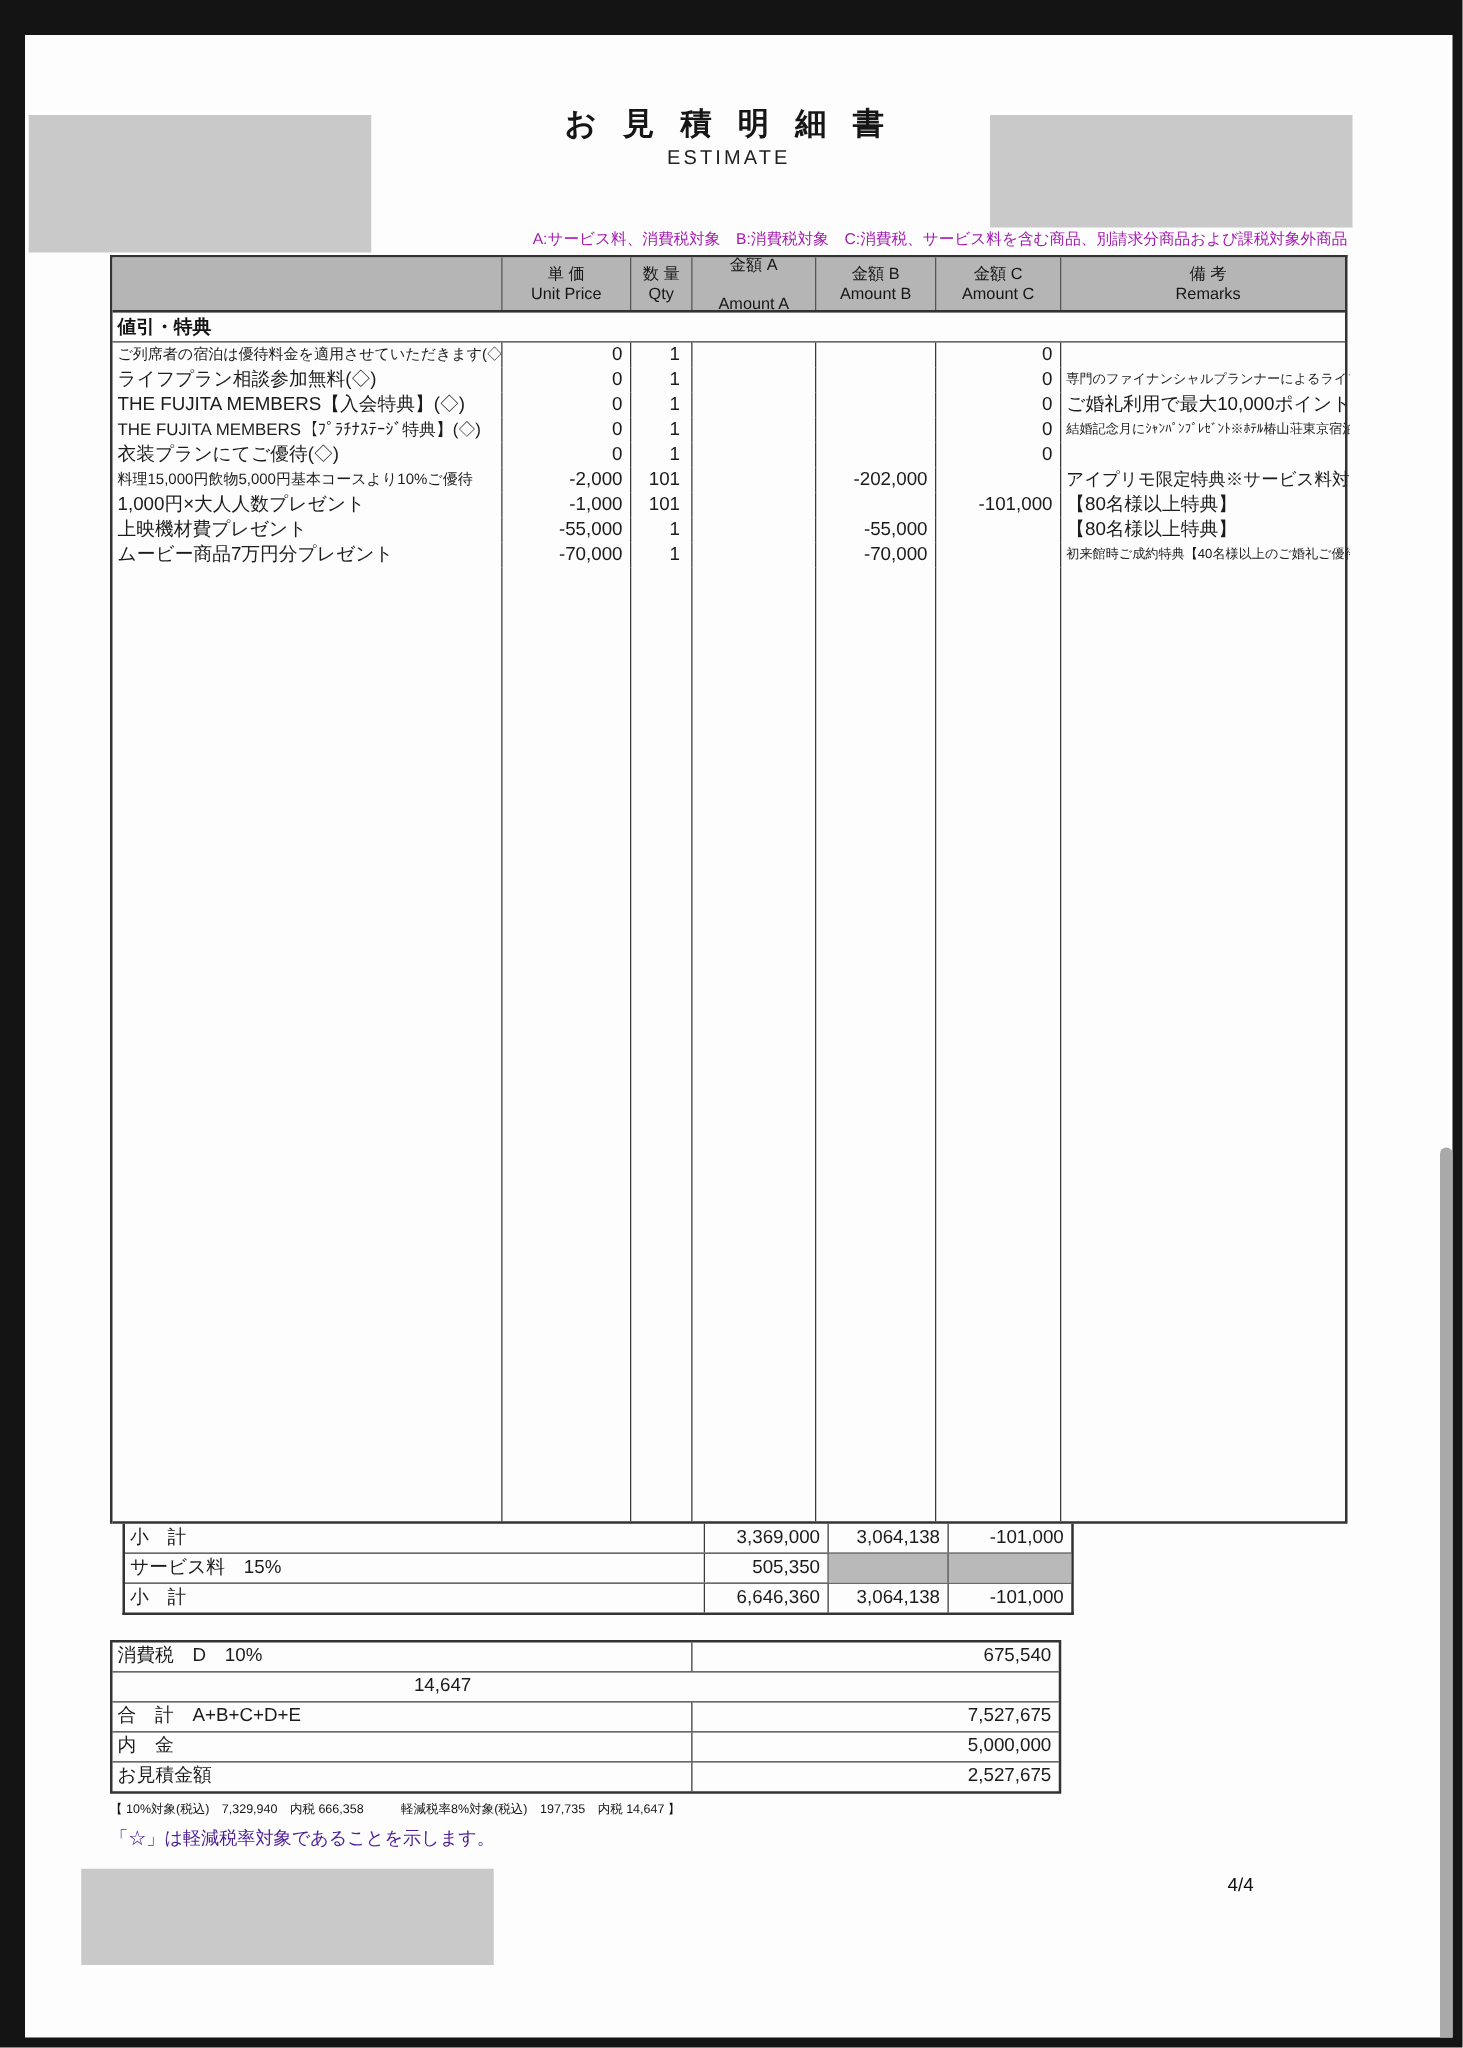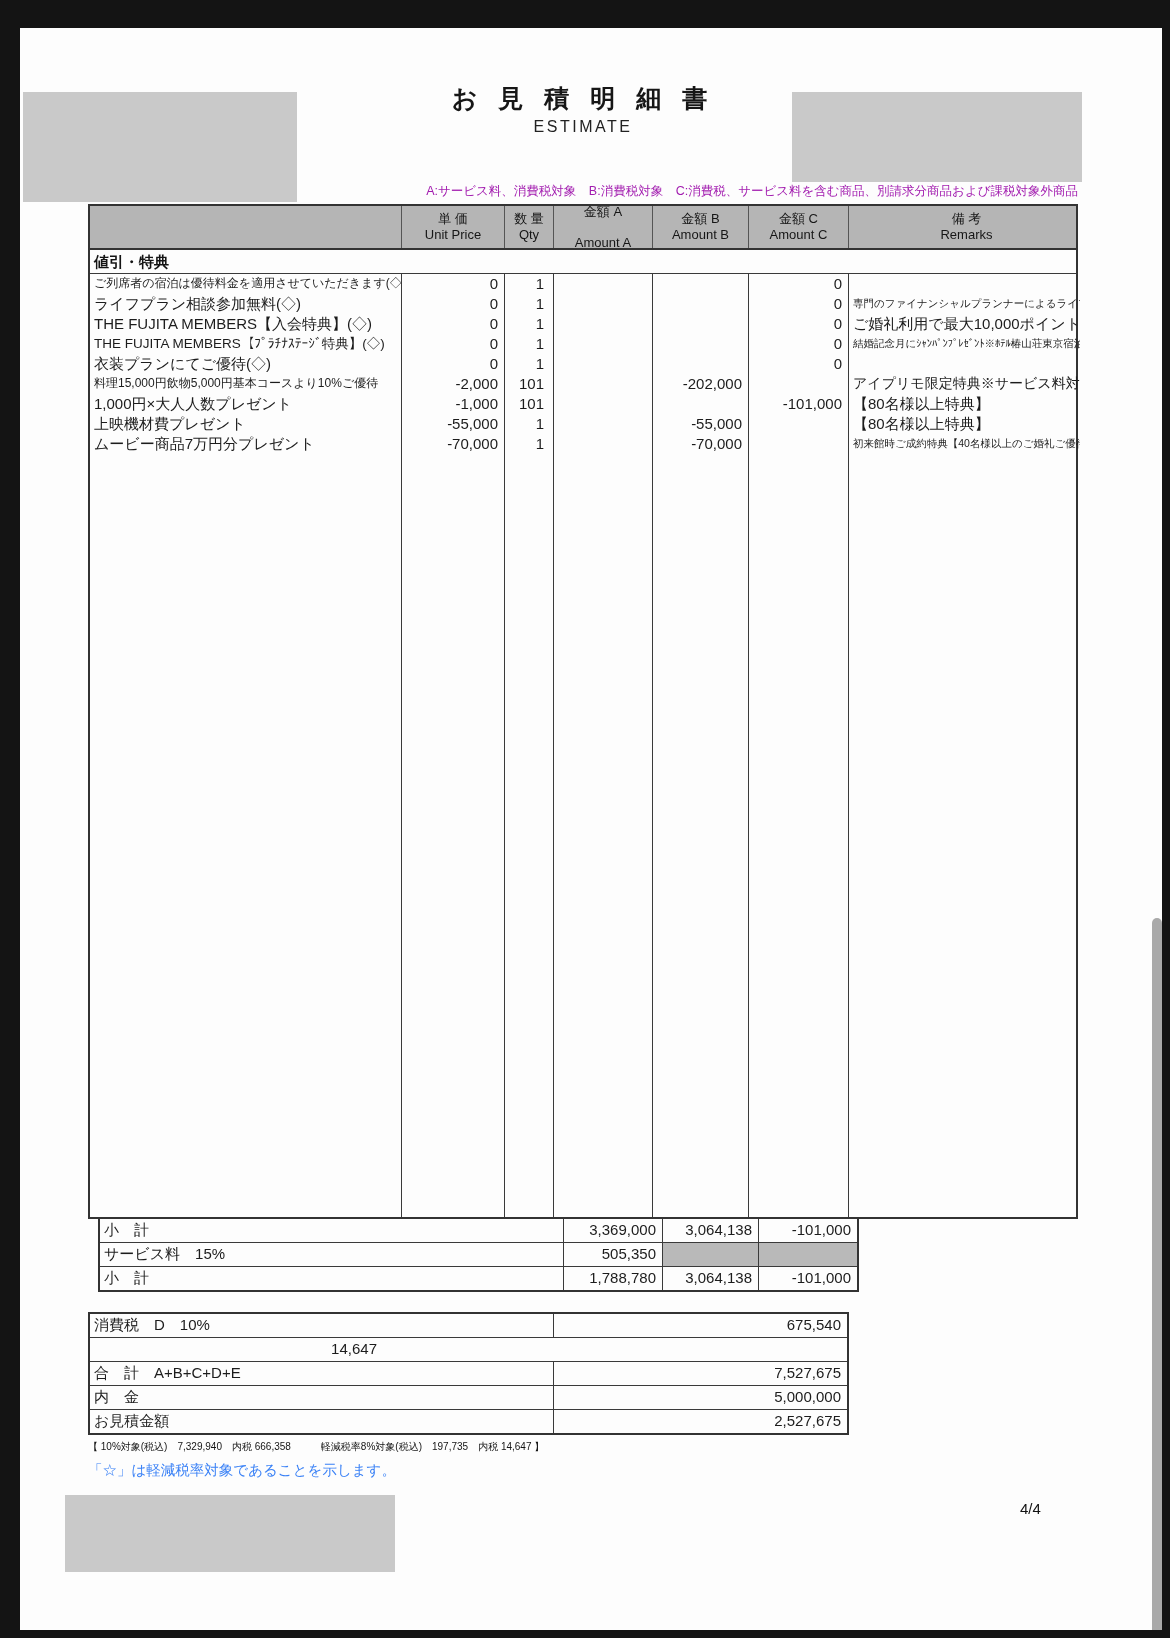--- a/index.html
+++ b/index.html
@@ -13,21 +13,21 @@
   
   .doc-title { margin-top:54px; text-align:center; font-size:25px; font-weight:bold; letter-spacing:7px; color:#161616; }
   .doc-subtitle { margin-top:3px; text-align:center; font-size:16px; letter-spacing:2.5px; color:#222; }
   .legend-note { margin-top:47px; margin-bottom:4px; width:990px; text-align:right; font-size:12.5px; color:#a21caf; }
 
   
   .redact { position:absolute; background:#c9c9c9; }
   .redact-tl { left:3px; top:64px; width:274px; height:110px; }
   .redact-tr { left:772px; top:64px; width:290px; height:90px; }
   .redact-bl { left:45px; top:1467px; width:330px; height:77px; }
-  .page-number { position:absolute; left:1000px; top:1472px; font-size:15px; color:#111; }
+  .page-number { position:absolute; left:962px; top:1472px; font-size:15px; color:#111; }
   .scroll-thumb { position:absolute; right:0; top:890px; width:10px; height:712px; background:#a9a9a9; border-radius:6px 6px 0 0; }
 
   
   .doc-table { width:990px; border:2px solid #333; border-bottom:none; }
   .trow { display:flex; }
   .cell { flex:none; overflow:hidden; white-space:nowrap; }
   .c-item { width:312px;gap:44px; } .c-unit { width:103px; } .c-qty { width:49px; }
   .c-a { width:99px;gap:15px; } .c-b { width:96px; } .c-c { width:100px; } .c-rem { width:231px; }
   .vline { border-right:1px solid #3a3a3a; }
 
@@ -61,21 +61,21 @@
 
   
   .totals { width:761px; margin-top:20px; border:2px solid #333; }
   .totrow { display:flex; border-top:1px solid #3a3a3a; }
   .totrow:first-child { border-top:none; }
   .totrow .cell { height:23px; font-size:15px; line-height:22px; }
   .tc-label { width:464px; padding-left:4px; border-right:1px solid #3a3a3a; }
   .tc-value { width:293px; text-align:right; padding-right:6px; }
 
   .footer-line1 { margin-top:5px; font-size:10px; color:#141414; }
-  .footer-line2 { margin-top:7px; font-size:14.5px; color:#3b82f6; }
+  .footer-line2 { margin-top:7px; font-size:14.5px; color:#4c1d95; }
 </style>
 </head>
 <body>
 
 <div class="page">
 
   <div class="redact redact-tl"></div>
   <div class="redact redact-tr"></div>
 
   <div class="content">
@@ -219,21 +219,21 @@
         <div class="cell sc-c num">-101,000</div>
       </div>
       <div class="trow subrow">
         <div class="cell sc-label vline">サービス料　15%</div>
         <div class="cell sc-a vline num">505,350</div>
         <div class="cell sc-b vline masked"></div>
         <div class="cell sc-c masked"></div>
       </div>
       <div class="trow subrow">
         <div class="cell sc-label vline">小　計</div>
-        <div class="cell sc-a vline num">1,788,780</div>
+        <div class="cell sc-a vline num">6,646,360</div>
         <div class="cell sc-b vline num">3,064,138</div>
         <div class="cell sc-c num">-101,000</div>
       </div>
     </div>
 
     <div class="totals">
       <div class="totrow">
         <div class="cell tc-label">消費税　D　10%</div>
         <div class="cell tc-value">675,540</div>
       </div>

